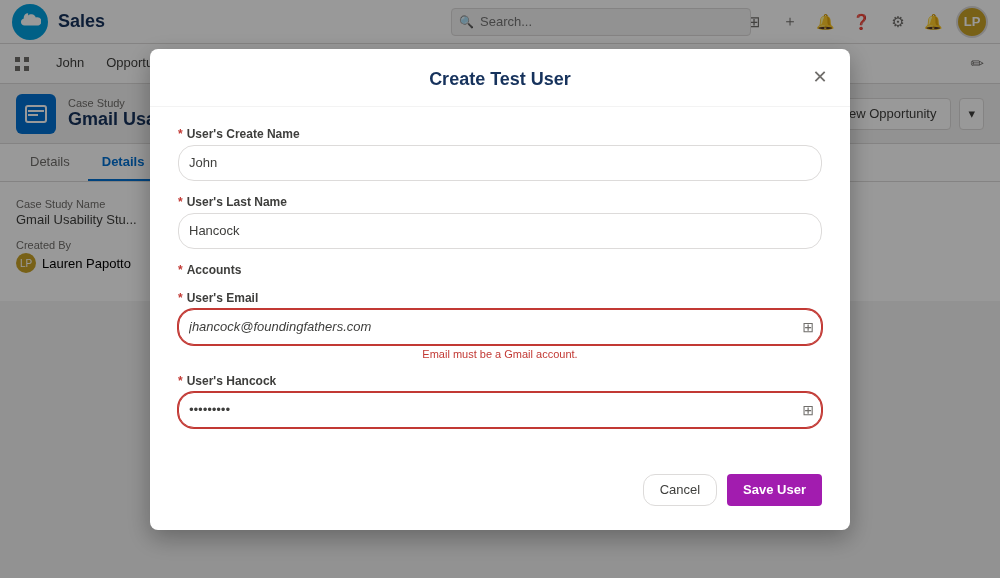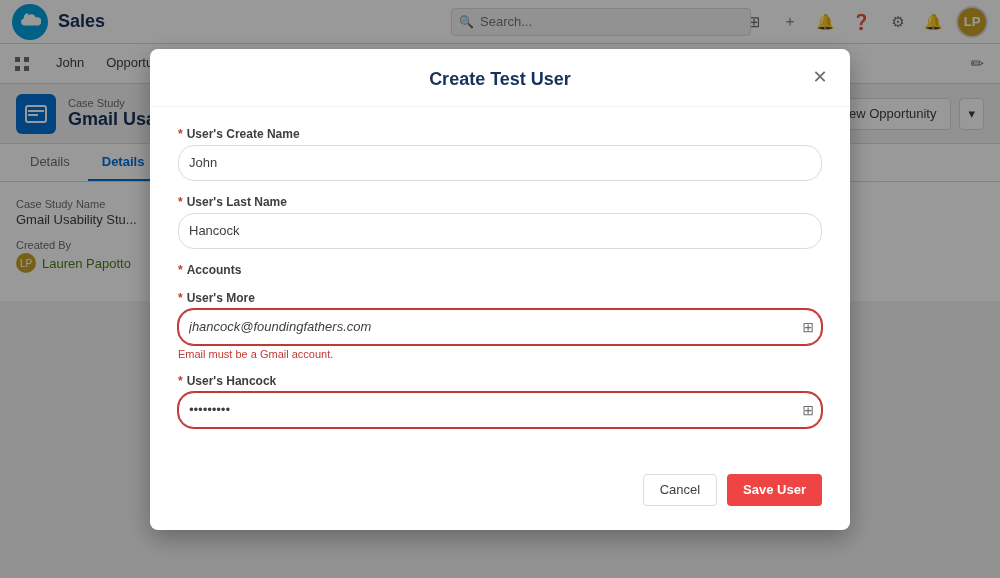--- a/index.html
+++ b/index.html
@@ -239,21 +239,21 @@
     .detail-field-label {
       font-size: 11px;
       color: #706e6b;
       margin-bottom: 2px;
     }
     .detail-field-value {
       font-size: 13px;
       color: #3e3e3c;
     }
     .detail-field-link {
-      color: #4d7c0f;
+      color: #000000;
       cursor: pointer;
       text-decoration: none;
       text-align: right;
     }
     .created-by-row {
       display: flex;
       align-items: center;
       gap: 6px;
     }
     .created-avatar {
@@ -360,43 +360,44 @@
       top: 50%;
       transform: translateY(-50%);
       cursor: pointer;
       color: #706e6b;
       font-size: 14px;
     }
     .error-msg {
       color: #c23934;
       font-size: 11px;
       margin-top: 3px;
+      text-align: center;
     }
     .modal-footer {
       padding: 12px 28px 0;
       display: flex;
       justify-content: flex-end;
       gap: 10px;
     }
     .btn-cancel {
       height: 32px;
       padding: 0 16px;
       border: 1px solid #dddbda;
-      border-radius: 4px;
+      border-radius: 12px;
       background: #fff;
       font-size: 13px;
       cursor: pointer;
       color: #3e3e3c;
     }
     .btn-save {
       height: 32px;
       padding: 0 16px;
       border: none;
       border-radius: 4px;
-      background: #ef4444;
+      background: #a21caf;
       color: #fff;
       font-size: 13px;
       font-weight: 600;
       cursor: pointer;
     }
   </style>
 </head>
 <body>
 
 <div class="top-nav">
@@ -550,21 +551,21 @@
       <div class="form-group">
         <div class="form-label">
           <span class="required">*</span>
           <span>Accounts</span>
         </div>
       </div>
 
       <div class="form-group">
         <div class="form-label">
           <span class="required">*</span>
-          <span>User's More</span>
+          <span>User's Email</span>
         </div>
         <div class="form-input-with-icon">
           <input type="email" class="form-input error" value="jhancock@foundingfathers.com" style="">
           <span class="input-icon-btn">⊞</span>
         </div>
         <div class="error-msg">Email must be a Gmail account.</div>
       </div>
 
       <div class="form-group">
         <div class="form-label">

